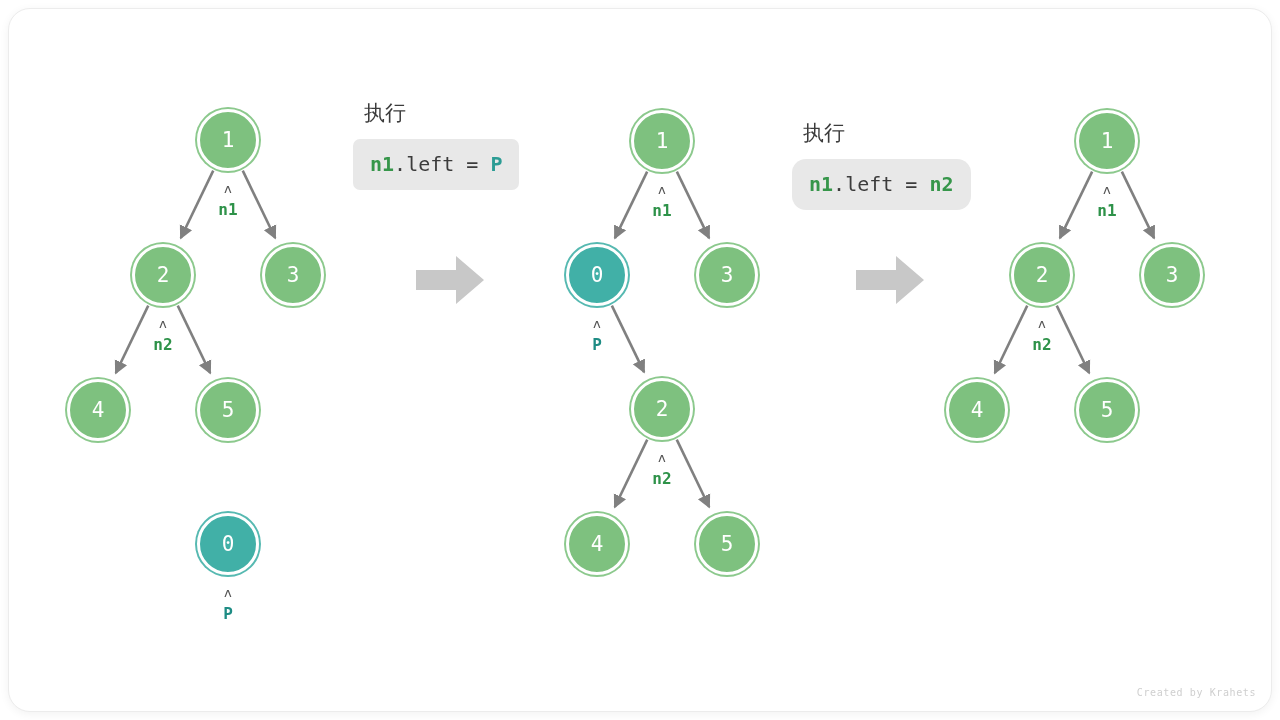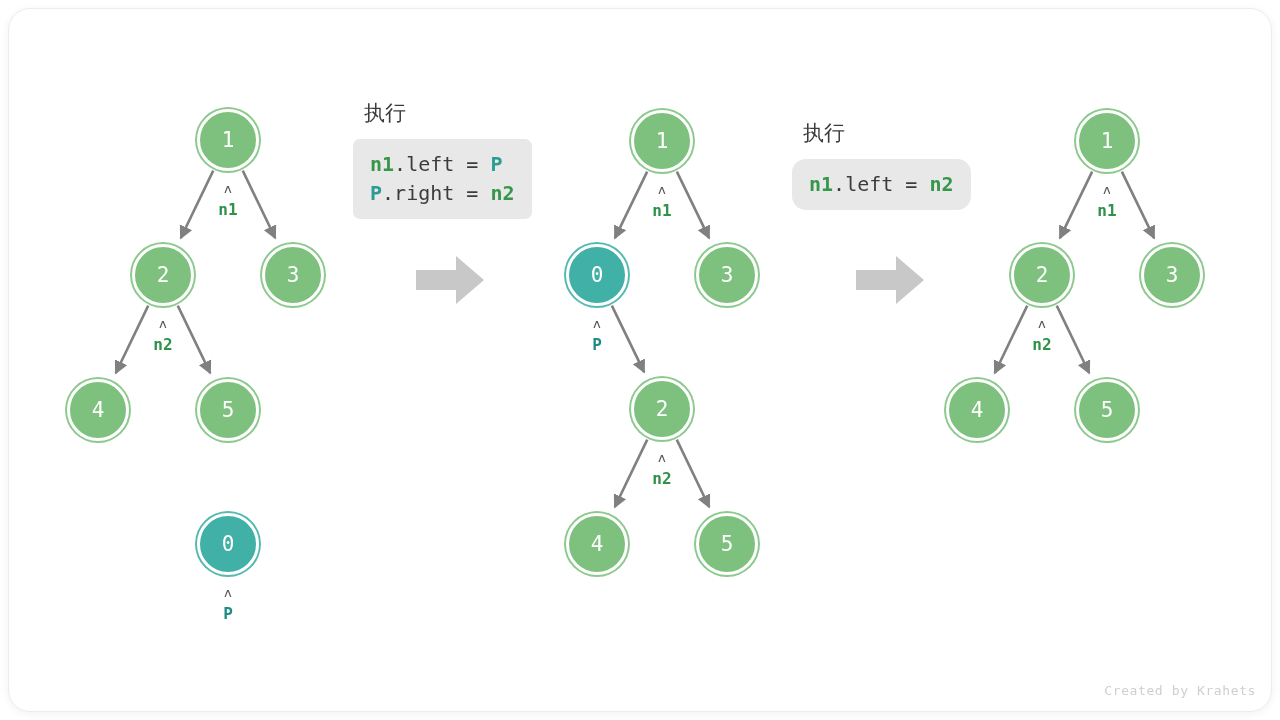--- a/index.html
+++ b/index.html
@@ -115,21 +115,21 @@
   .code-box .t { color: #2B9C94; font-weight: bold; }
   .code-box .p { color: #3c3c3c; }
 
   
   .big-arrow { position: absolute; }
 
   
   .watermark {
     position: absolute;
     font-family: "DejaVu Sans Mono", monospace;
-    font-size: 13px;
+    font-size: 10px;
     color: #cfcfcf;
     letter-spacing: 0.6px;
     white-space: nowrap;
   }
 </style>
 </head>
 <body>
 
 <div id="canvas">
 
@@ -243,21 +243,21 @@
       <div class="ptr" style="left: 1012px; top: 317px;">
         <div class="caret">ʌ</div>
         <div class="pname green">n2</div>
       </div>
     </div>
   <div id="captions-group">
       <div class="step-caption" style="left: 364px; top: 99px;">执行</div>
       <div class="step-caption" style="left: 803px; top: 119px;">执行</div>
     </div>
   <div id="codes-group">
-      <div class="code-box" style="left: 353px; top: 139px;"><div><span class="g">n1</span><span class="p">.left = </span><span class="t">P</span></div><div><span class="t">P</span><span class="p">.right = </span><span class="g">n2</span></div></div>
+      <div class="code-box" style="left: 353px; top: 139px;"><div><span class="g">n1</span><span class="p">.left = </span><span class="t">P</span></div></div>
       <div class="code-box" style="left: 792px; top: 159px; border-radius: 14px;"><div><span class="g">n1</span><span class="p">.left = </span><span class="g">n2</span></div></div>
     </div>
   <div id="arrows-group">
       <svg class="big-arrow" width="72" height="56" viewBox="0 0 72 56" style="left: 414px; top: 252px;">
         <path d="M2,18 L42,18 L42,4 L70,28 L42,52 L42,38 L2,38 Z" fill="#C8C8C8"></path>
       </svg>
       <svg class="big-arrow" width="72" height="56" viewBox="0 0 72 56" style="left: 854px; top: 252px;">
         <path d="M2,18 L42,18 L42,4 L70,28 L42,52 L42,38 L2,38 Z" fill="#C8C8C8"></path>
       </svg>
     </div>

